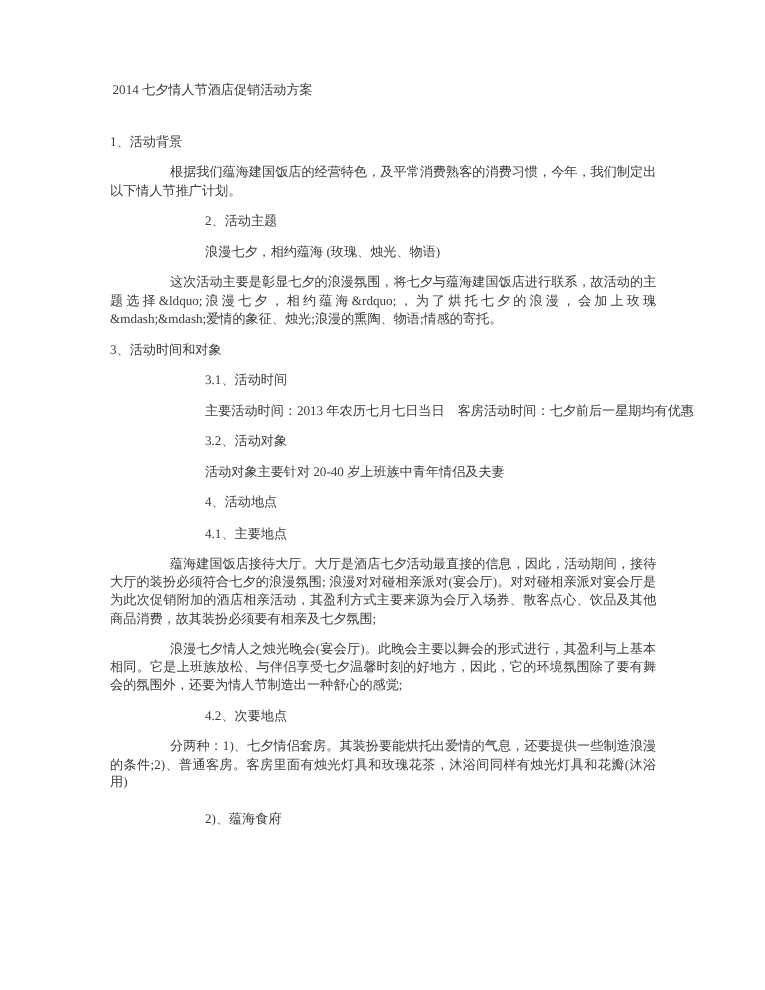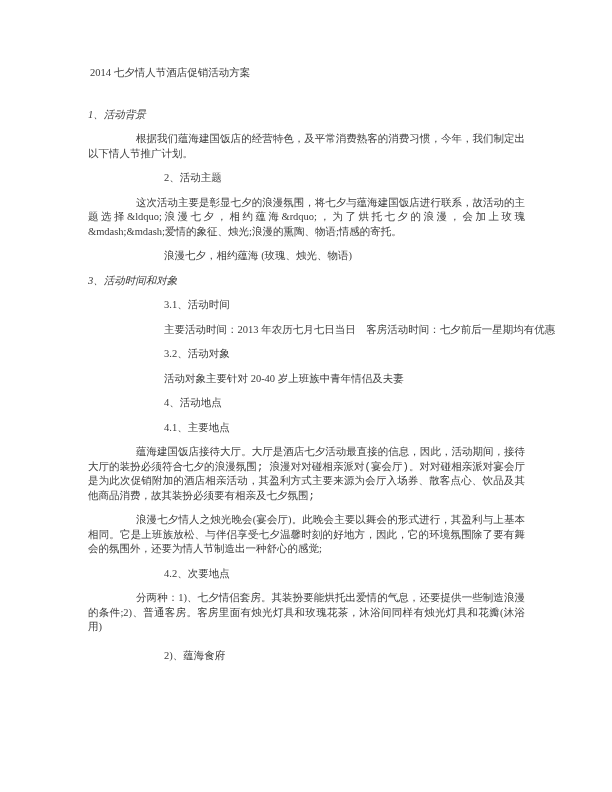--- a/index.html
+++ b/index.html
@@ -30,55 +30,53 @@
     margin: 0 0 10px 0;
   }
   .doc-title {
     margin-bottom: 27px;
     margin-left: 2px;
     white-space: nowrap;
   }
   
   .h-left {
     white-space: nowrap;
-    font-style: italic;
   }
   
   .h-ind {
     margin-left: 76px;
     white-space: nowrap;
   }
   
   .para {
     text-indent: 48px;
     text-align: justify;
   }
   .gap-before {
     margin-top: 5px;
-    font-family: Liberation Mono, monospace;
   }
   .gap-after {
     margin-bottom: 14px;
     font-family: Liberation Serif, serif;
   }
 </style>
 </head>
 <body>
 
 <div class="page">
   <div class="content">
 
     <div class="block doc-title">2014 七夕情人节酒店促销活动方案</div>
 
     <div class="block h-left">1、活动背景</div>
     <div class="block para">根据我们蕴海建国饭店的经营特色，及平常消费熟客的消费习惯，今年，我们制定出以下情人节推广计划。</div>
 
     <div class="block h-ind">2、活动主题</div>
+    <div class="block h-ind">浪漫七夕，相约蕴海 (玫瑰、烛光、物语)</div>
     <div class="block para">这次活动主要是彰显七夕的浪漫氛围，将七夕与蕴海建国饭店进行联系，故活动的主题选择&amp;ldquo;浪漫七夕，相约蕴海&amp;rdquo;，为了烘托七夕的浪漫，会加上玫瑰&amp;mdash;&amp;mdash;爱情的象征、烛光;浪漫的熏陶、物语;情感的寄托。</div>
-    <div class="block h-ind">浪漫七夕，相约蕴海 (玫瑰、烛光、物语)</div>
 
     <div class="block h-left">3、活动时间和对象</div>
     <div class="block h-ind">3.1、活动时间</div>
     <div class="block h-ind">主要活动时间：2013 年农历七月七日当日　客房活动时间：七夕前后一星期均有优惠</div>
     <div class="block h-ind">3.2、活动对象</div>
     <div class="block h-ind">活动对象主要针对 20-40 岁上班族中青年情侣及夫妻</div>
 
     <div class="block h-ind">4、活动地点</div>
     <div class="block h-ind">4.1、主要地点</div>
     <div class="block para gap-before">蕴海建国饭店接待大厅。大厅是酒店七夕活动最直接的信息，因此，活动期间，接待大厅的装扮必须符合七夕的浪漫氛围; 浪漫对对碰相亲派对(宴会厅)。对对碰相亲派对宴会厅是为此次促销附加的酒店相亲活动，其盈利方式主要来源为会厅入场券、散客点心、饮品及其他商品消费，故其装扮必须要有相亲及七夕氛围;</div>

